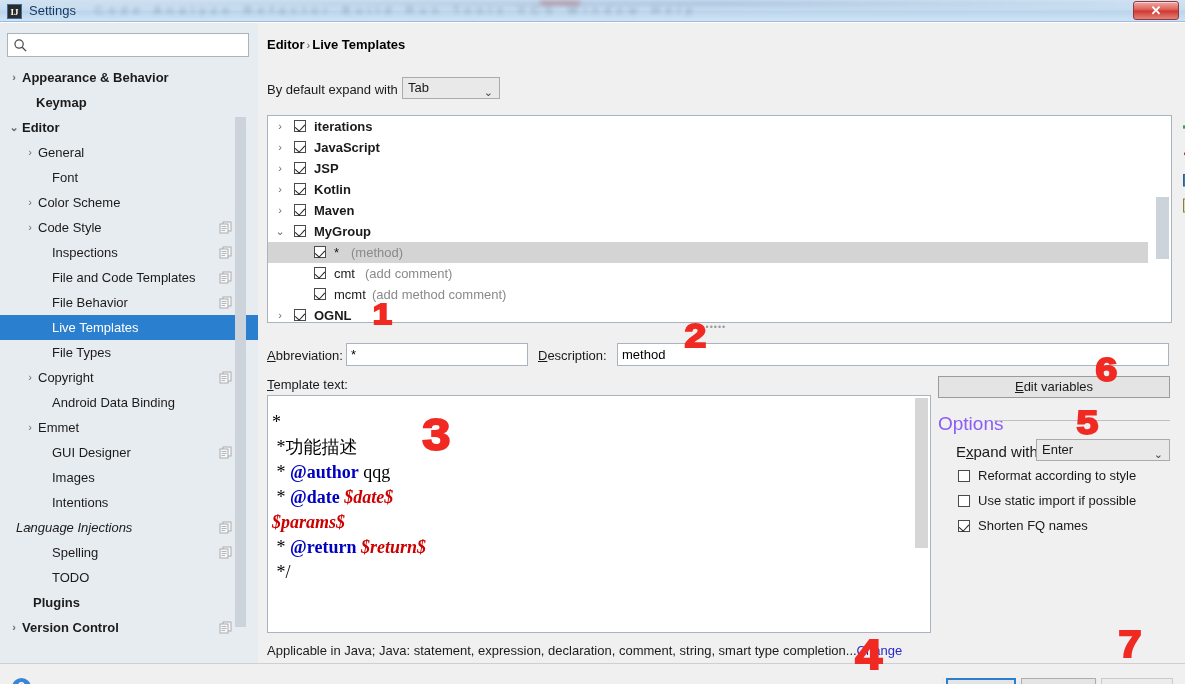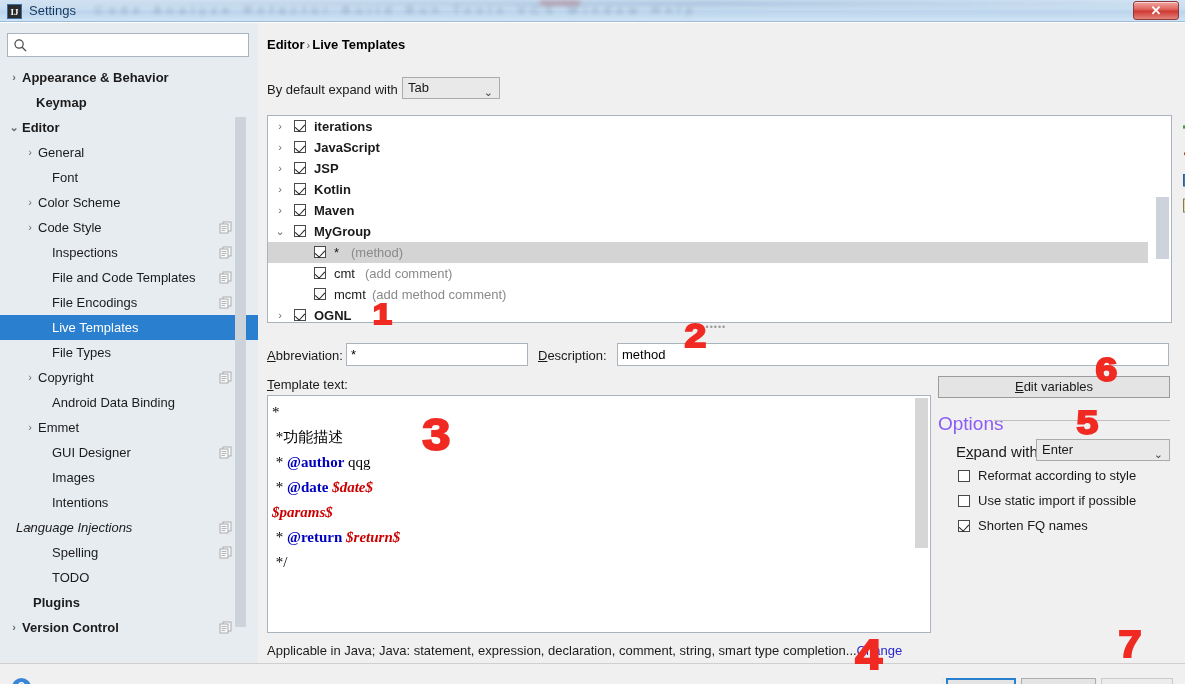--- a/index.html
+++ b/index.html
@@ -157,23 +157,23 @@
     font-family:"Liberation Sans", sans-serif; outline:none;
   }
   #tt-label{ position:absolute; left:9px; top:354px; font-size:13px;}
 
   
   #tt-box{
     position:absolute; left:9px; top:372px; width:664px; height:238px;
     background:#fff; border:1px solid #a9b4bf;
   }
   #tt-code{
-    position:absolute; left:4px; top:4px; width:640px;
+    position:absolute; left:4px; top:14px; width:640px;
     font-family:"Liberation Serif", serif;
-    font-size:15px; line-height:25px; white-space:pre; color:#000;
+    font-size:18px; line-height:25px; white-space:pre; color:#000;
   }
   .kw-var{ color:#cc0000; font-style:italic; font-weight:bold; }
   .kw-tag{ color:#0000c0; font-weight:bold; }
   #tt-vtrack{ position:absolute; right:1px; top:1px; width:13px; height:235px; background:#fff;}
   #tt-vthumb{ position:absolute; right:1px; top:1px; width:13px; height:150px; background:#d6d6d6;}
 
   
   #edit-vars-btn{
     position:absolute; left:680px; top:353px; width:232px; height:22px;
     background:#e4e4e4; border:1px solid #9b9b9b; font-size:13px;
@@ -285,21 +285,21 @@
           </svg></div>
         <div class="t-item"><span style="margin-left: 36px;">File and Code Templates</span><svg class="t-copy" viewBox="0 0 13 13">
             <rect x="4" y="1" width="8" height="9" fill="#fff" stroke="#8a8a8a"></rect>
             <rect x="1" y="3" width="8" height="9" fill="#fff" stroke="#8a8a8a"></rect>
             <g stroke="#9a9a9a">
               <line x1="2.5" y1="5.5" x2="7.5" y2="5.5"></line>
               <line x1="2.5" y1="7.5" x2="7.5" y2="7.5"></line>
               <line x1="2.5" y1="9.5" x2="6" y2="9.5"></line>
             </g>
           </svg></div>
-        <div class="t-item"><span style="margin-left: 36px;">File Encodings</span><svg class="t-copy" viewBox="0 0 13 13">
+        <div class="t-item"><span style="margin-left: 36px;">File Behavior</span><svg class="t-copy" viewBox="0 0 13 13">
             <rect x="4" y="1" width="8" height="9" fill="#fff" stroke="#8a8a8a"></rect>
             <rect x="1" y="3" width="8" height="9" fill="#fff" stroke="#8a8a8a"></rect>
             <g stroke="#9a9a9a">
               <line x1="2.5" y1="5.5" x2="7.5" y2="5.5"></line>
               <line x1="2.5" y1="7.5" x2="7.5" y2="7.5"></line>
               <line x1="2.5" y1="9.5" x2="6" y2="9.5"></line>
             </g>
           </svg></div>
         <div class="t-item sel"><span style="margin-left: 36px;">Live Templates</span></div>
         <div class="t-item"><span style="margin-left: 36px;">File Types</span></div>

